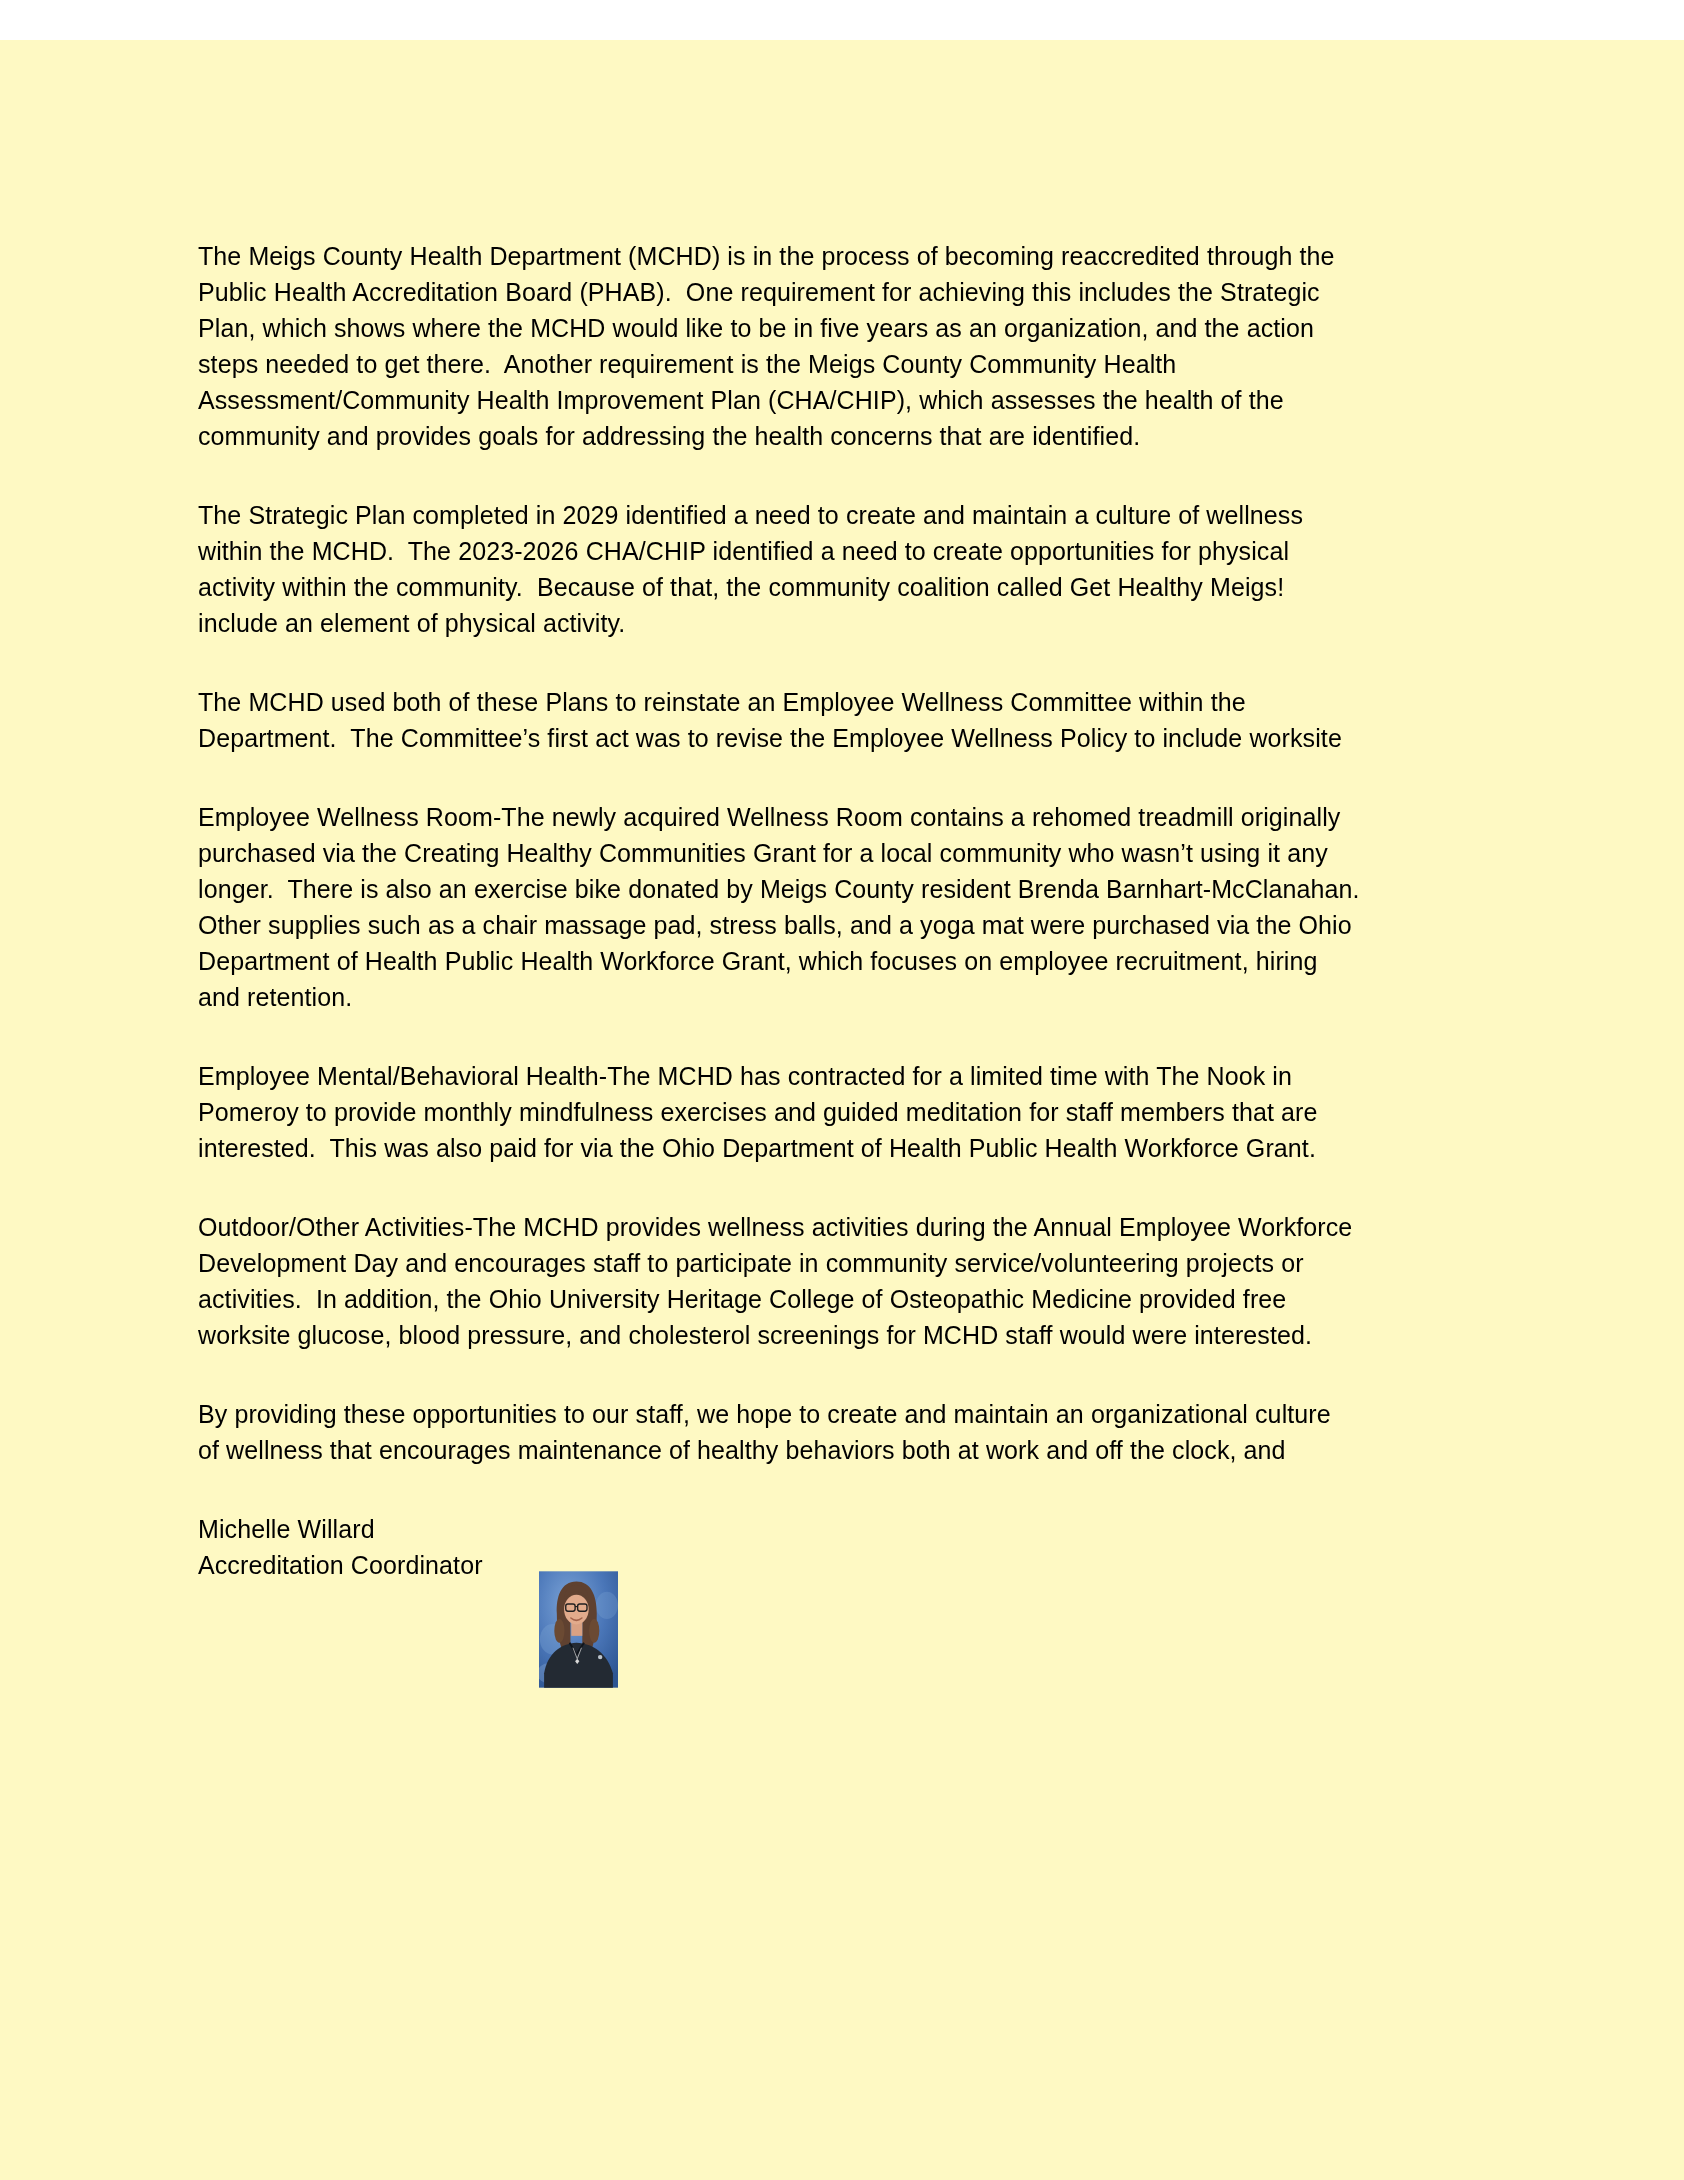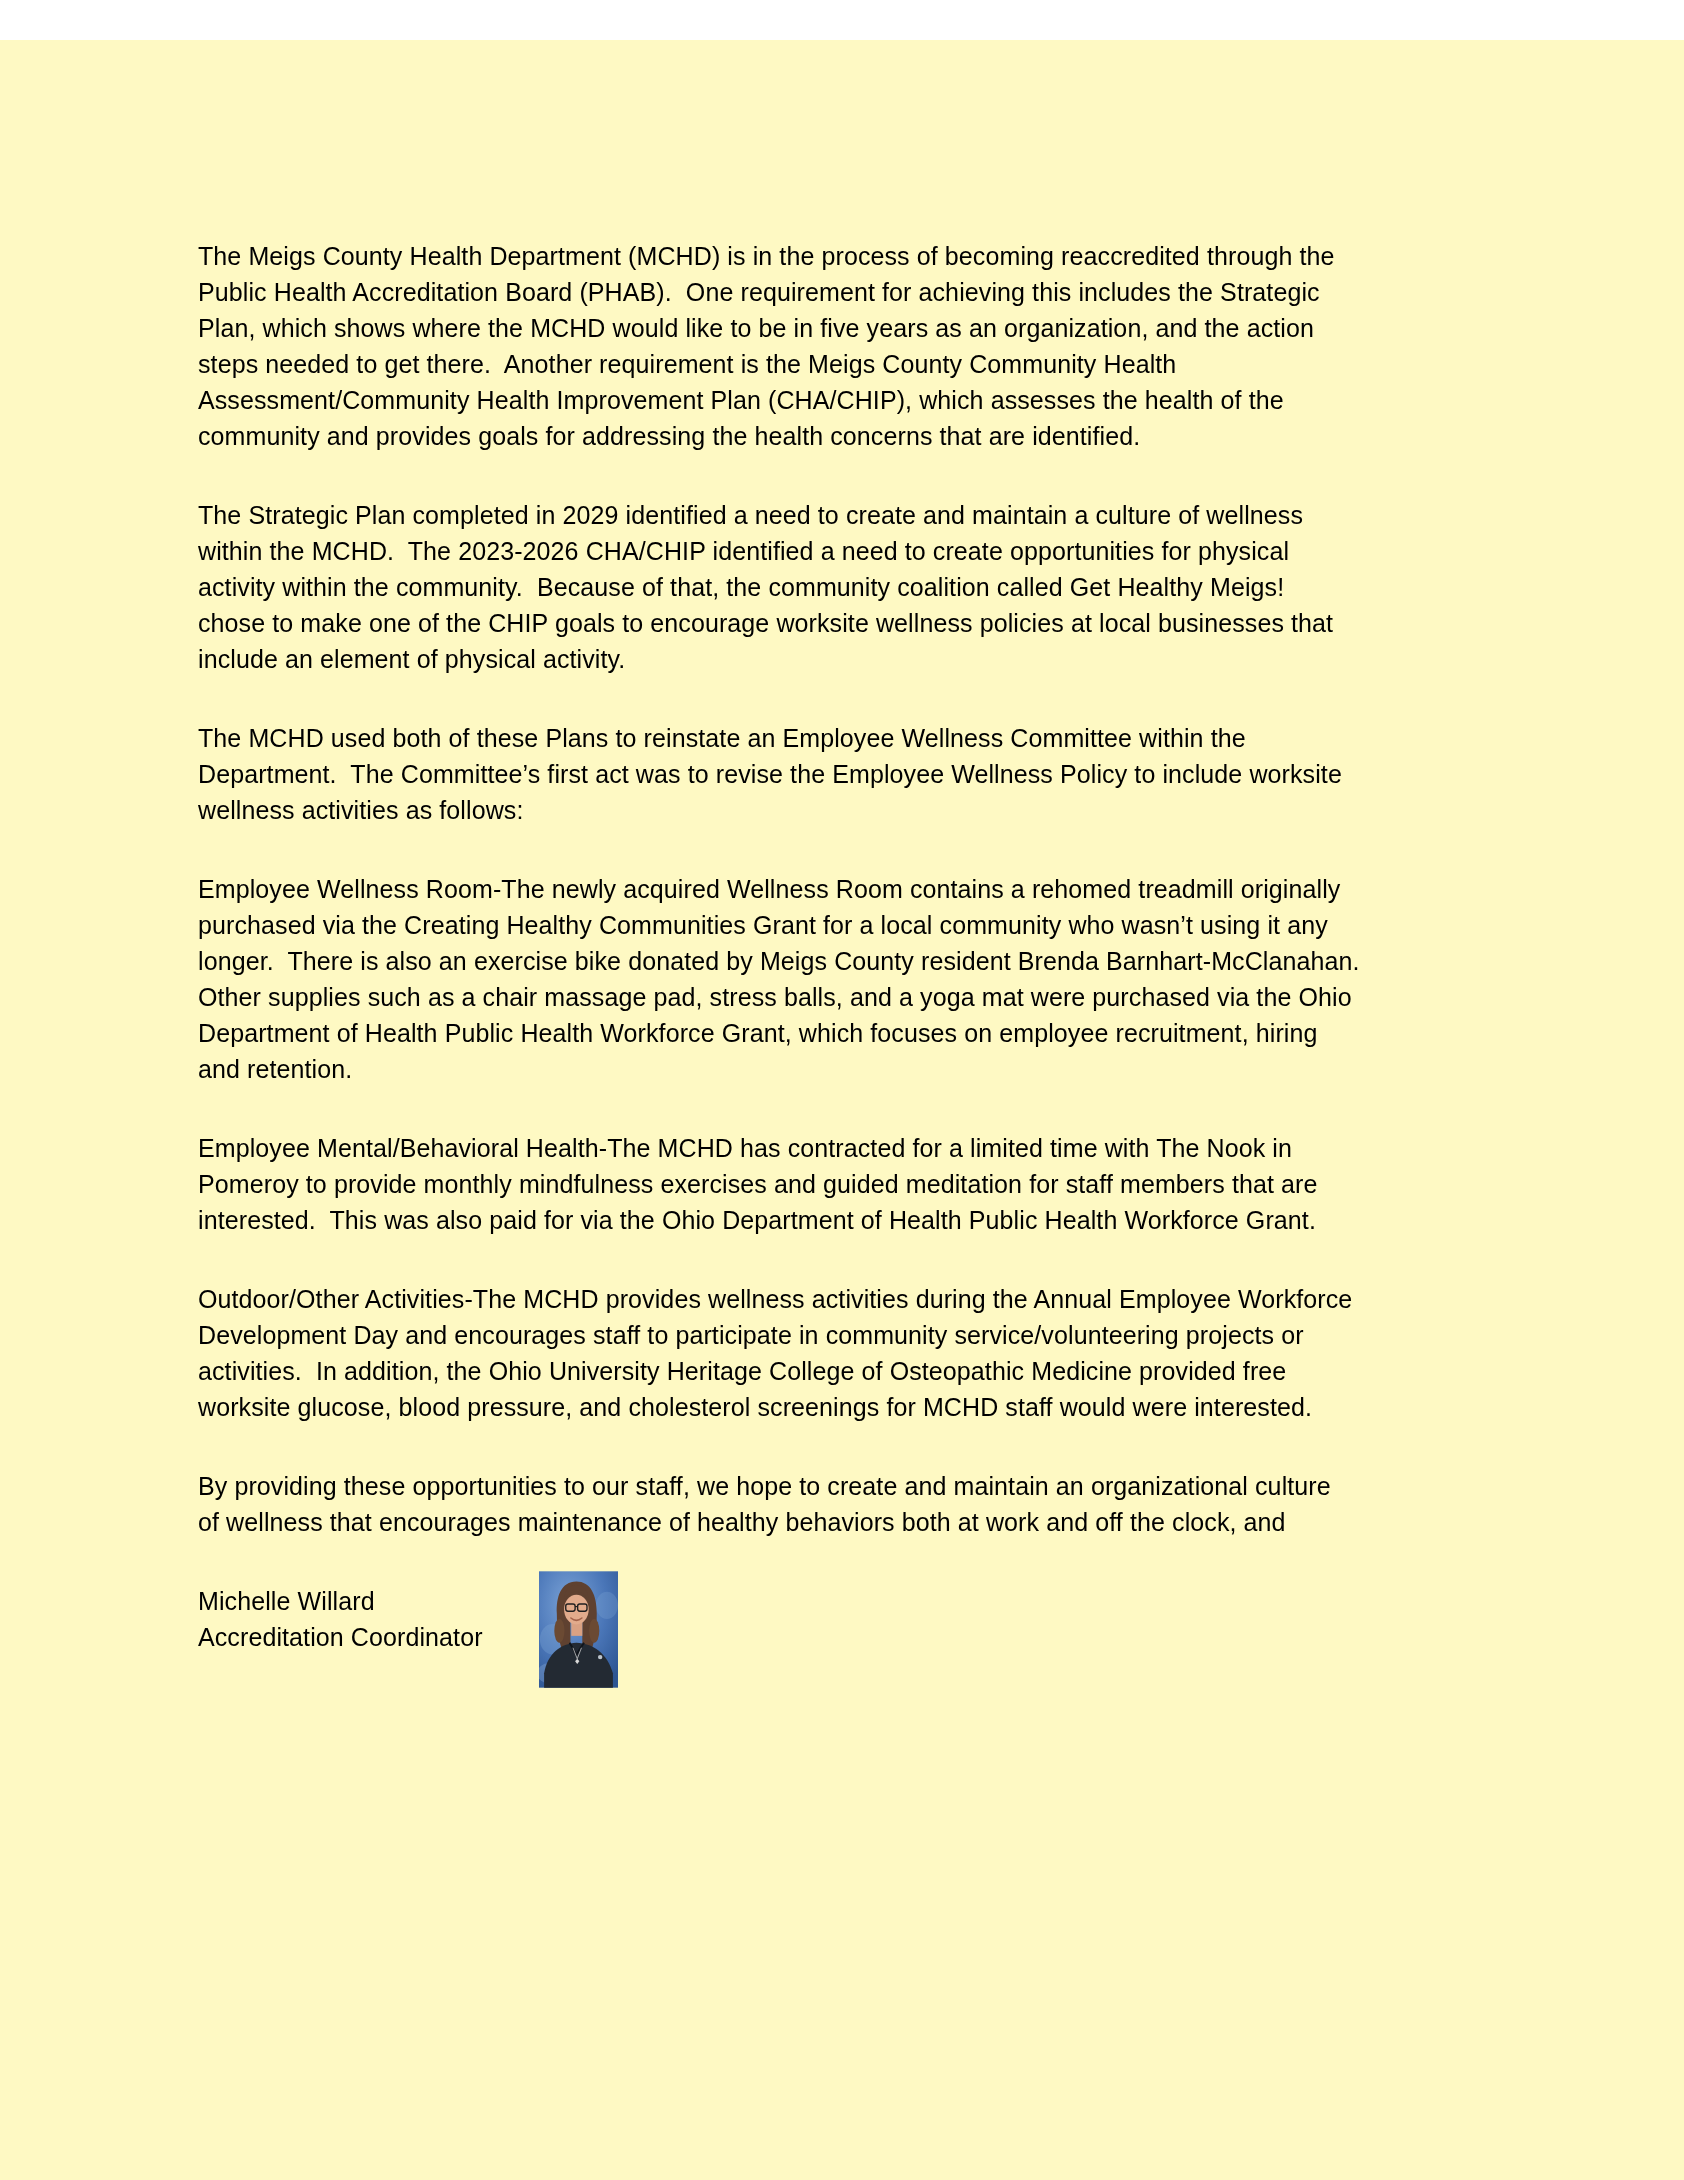--- a/index.html
+++ b/index.html
@@ -56,28 +56,26 @@
       <div class="line">Plan, which shows where the MCHD would like to be in five years as an organization, and the action</div>
       <div class="line">steps needed to get there.  Another requirement is the Meigs County Community Health</div>
       <div class="line">Assessment/Community Health Improvement Plan (CHA/CHIP), which assesses the health of the</div>
       <div class="line">community and provides goals for addressing the health concerns that are identified.</div>
     </div>
 
     <div class="para">
       <div class="line">The Strategic Plan completed in 2029 identified a need to create and maintain a culture of wellness</div>
       <div class="line">within the MCHD.  The 2023-2026 CHA/CHIP identified a need to create opportunities for physical</div>
       <div class="line">activity within the community.  Because of that, the community coalition called Get Healthy Meigs!</div>
-      <div class="line">chose to make one of the CHIP goals to encourage worksite wellness policies at local businesses that</div>
       <div class="line">include an element of physical activity.</div>
     </div>
 
     <div class="para">
       <div class="line">The MCHD used both of these Plans to reinstate an Employee Wellness Committee within the</div>
       <div class="line">Department.  The Committee’s first act was to revise the Employee Wellness Policy to include worksite</div>
-      <div class="line">wellness activities as follows:</div>
     </div>
 
     <div class="para">
       <div class="line">Employee Wellness Room-The newly acquired Wellness Room contains a rehomed treadmill originally</div>
       <div class="line">purchased via the Creating Healthy Communities Grant for a local community who wasn’t using it any</div>
       <div class="line">longer.  There is also an exercise bike donated by Meigs County resident Brenda Barnhart-McClanahan.</div>
       <div class="line">Other supplies such as a chair massage pad, stress balls, and a yoga mat were purchased via the Ohio</div>
       <div class="line">Department of Health Public Health Workforce Grant, which focuses on employee recruitment, hiring</div>
       <div class="line">and retention.</div>
     </div>

